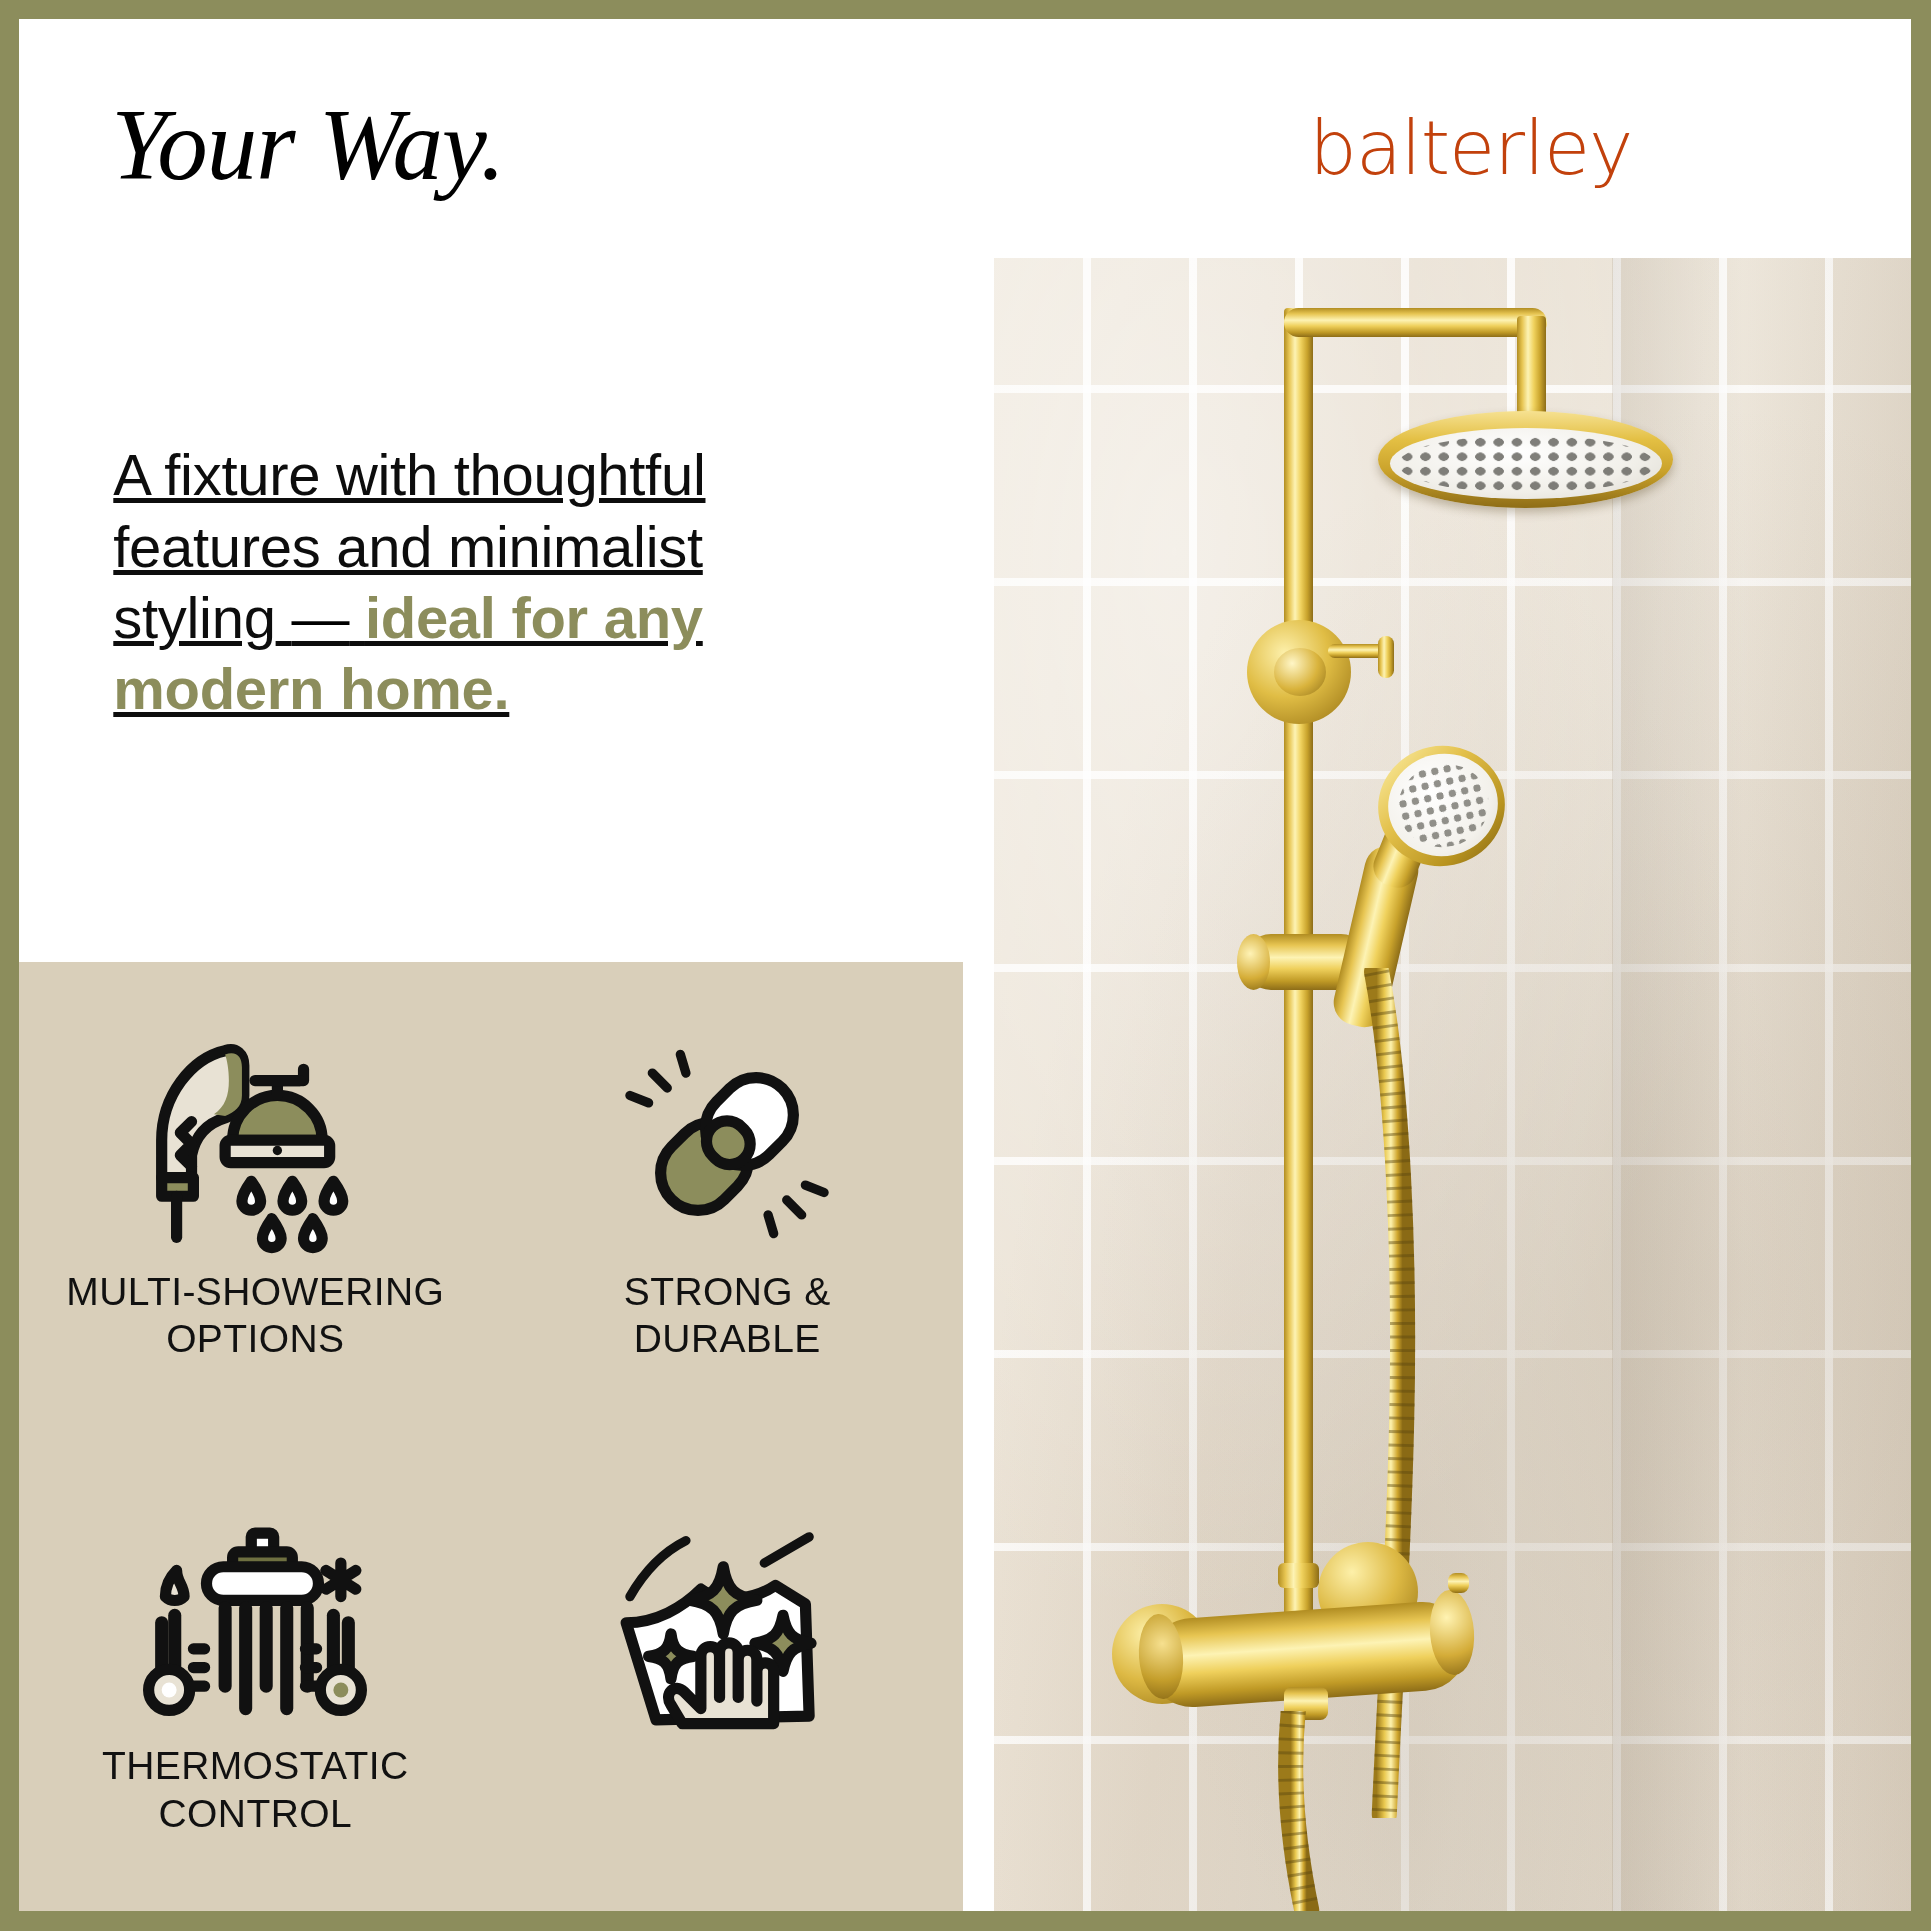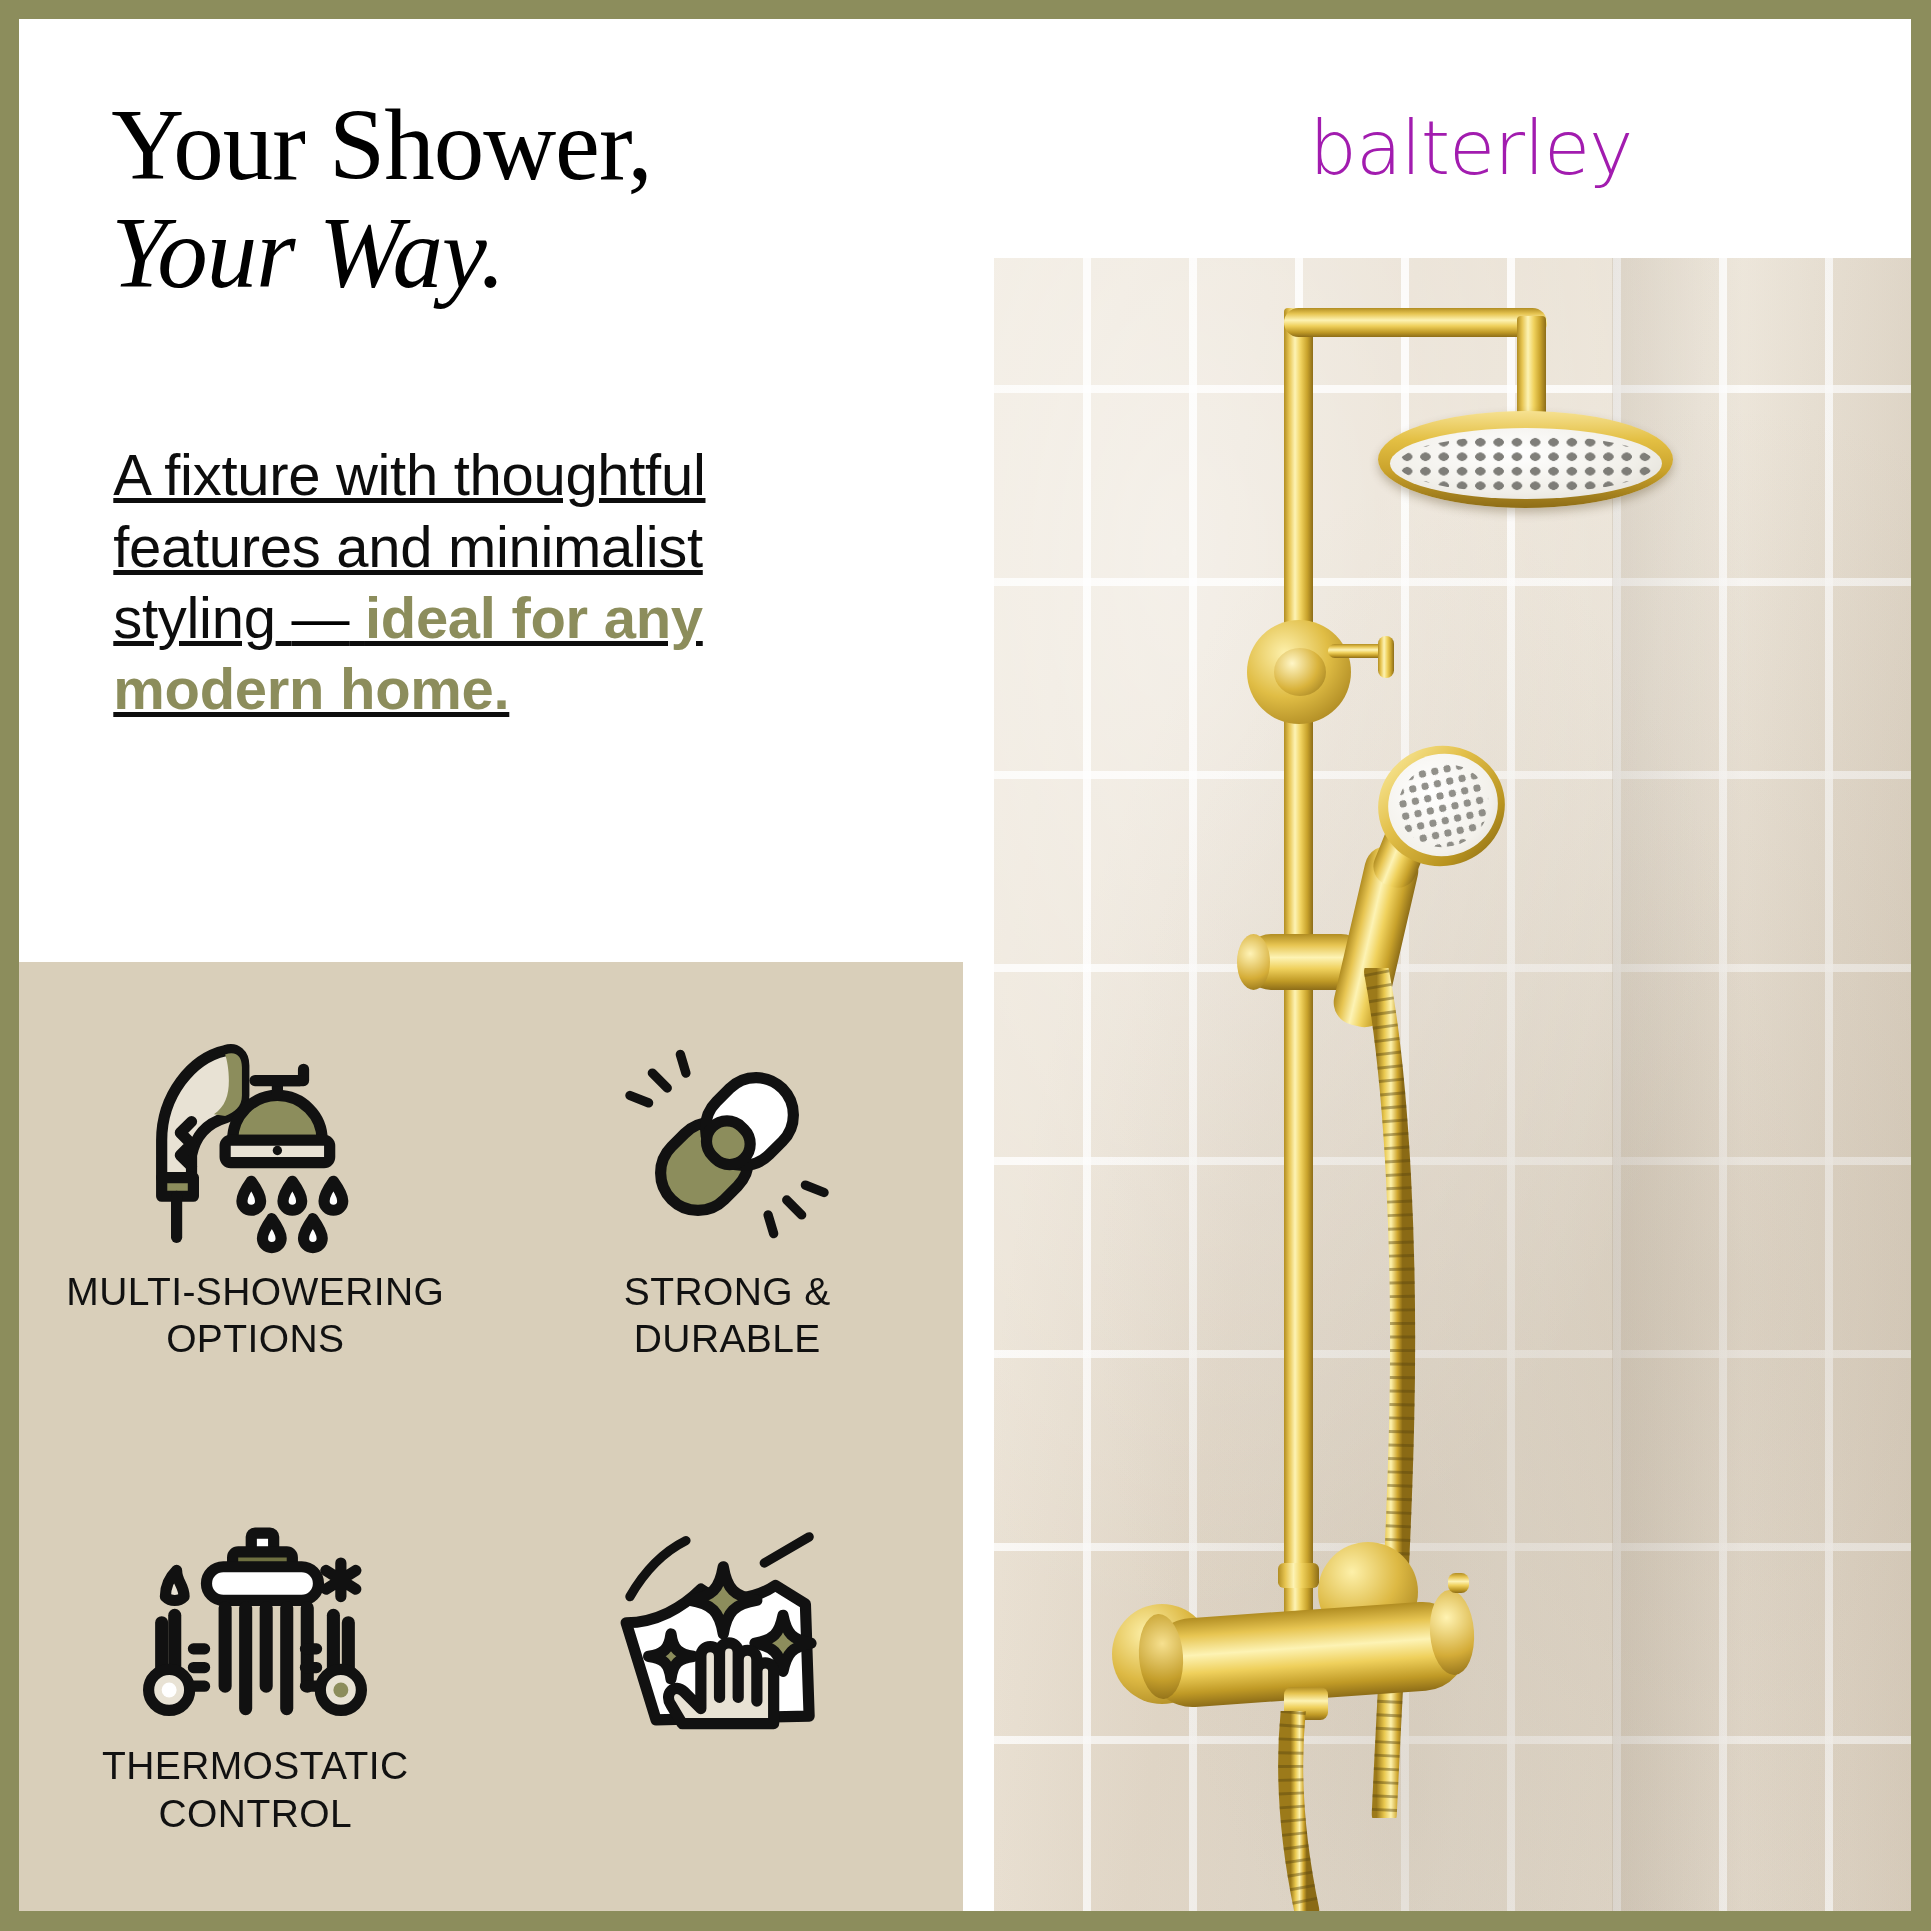--- a/index.html
+++ b/index.html
@@ -116,21 +116,21 @@
     position: absolute;
     left: 944px; top: 0;
     width: 948px; height: 1892px;
     background: #ffffff;
   }
   #logo {
     position: absolute;
     left: 346px; top: 85px;
     font-size: 75px;
     letter-spacing: -1px;
-    color: #a21caf;
+    color: #c2410c;
     font-weight: 300;
     font-family: "DejaVu Sans", sans-serif;
   }
   #photo {
     position: absolute;
     left: 31px; top: 239px;
     width: 917px; height: 1653px;
     overflow: hidden;
     background: #e9e2d7;
   }
@@ -345,21 +345,20 @@
 <body>
 
 <div id="frame">
   <div id="canvas">
 
     <div id="left-col">
 
       <div id="copy-panel">
 
         <div id="headline">
-          <div class="hl-line">Your Shower,</div>
           <div class="hl-line italic">Your Way.</div>
         </div>
 
         <div id="subcopy">
           <span>A fixture with thoughtful features and minimalist styling</span>
           <span class="dash">—</span>
           <span class="accent">ideal for any modern home.</span>
         </div>
 
       </div>

